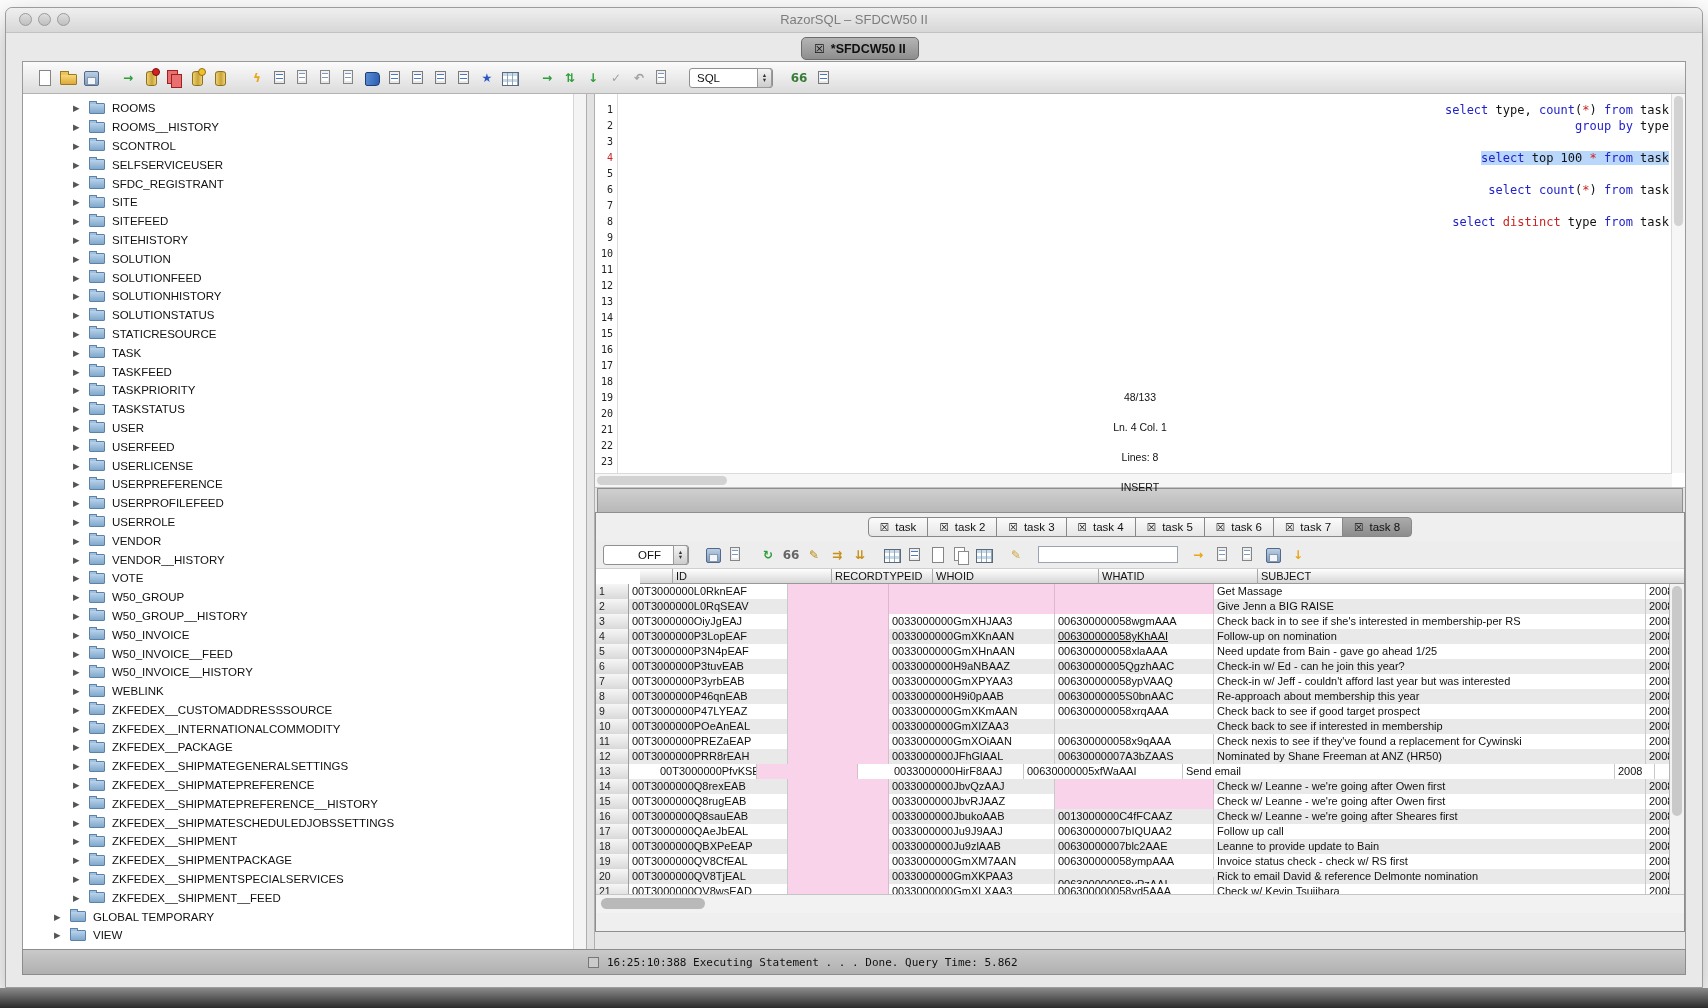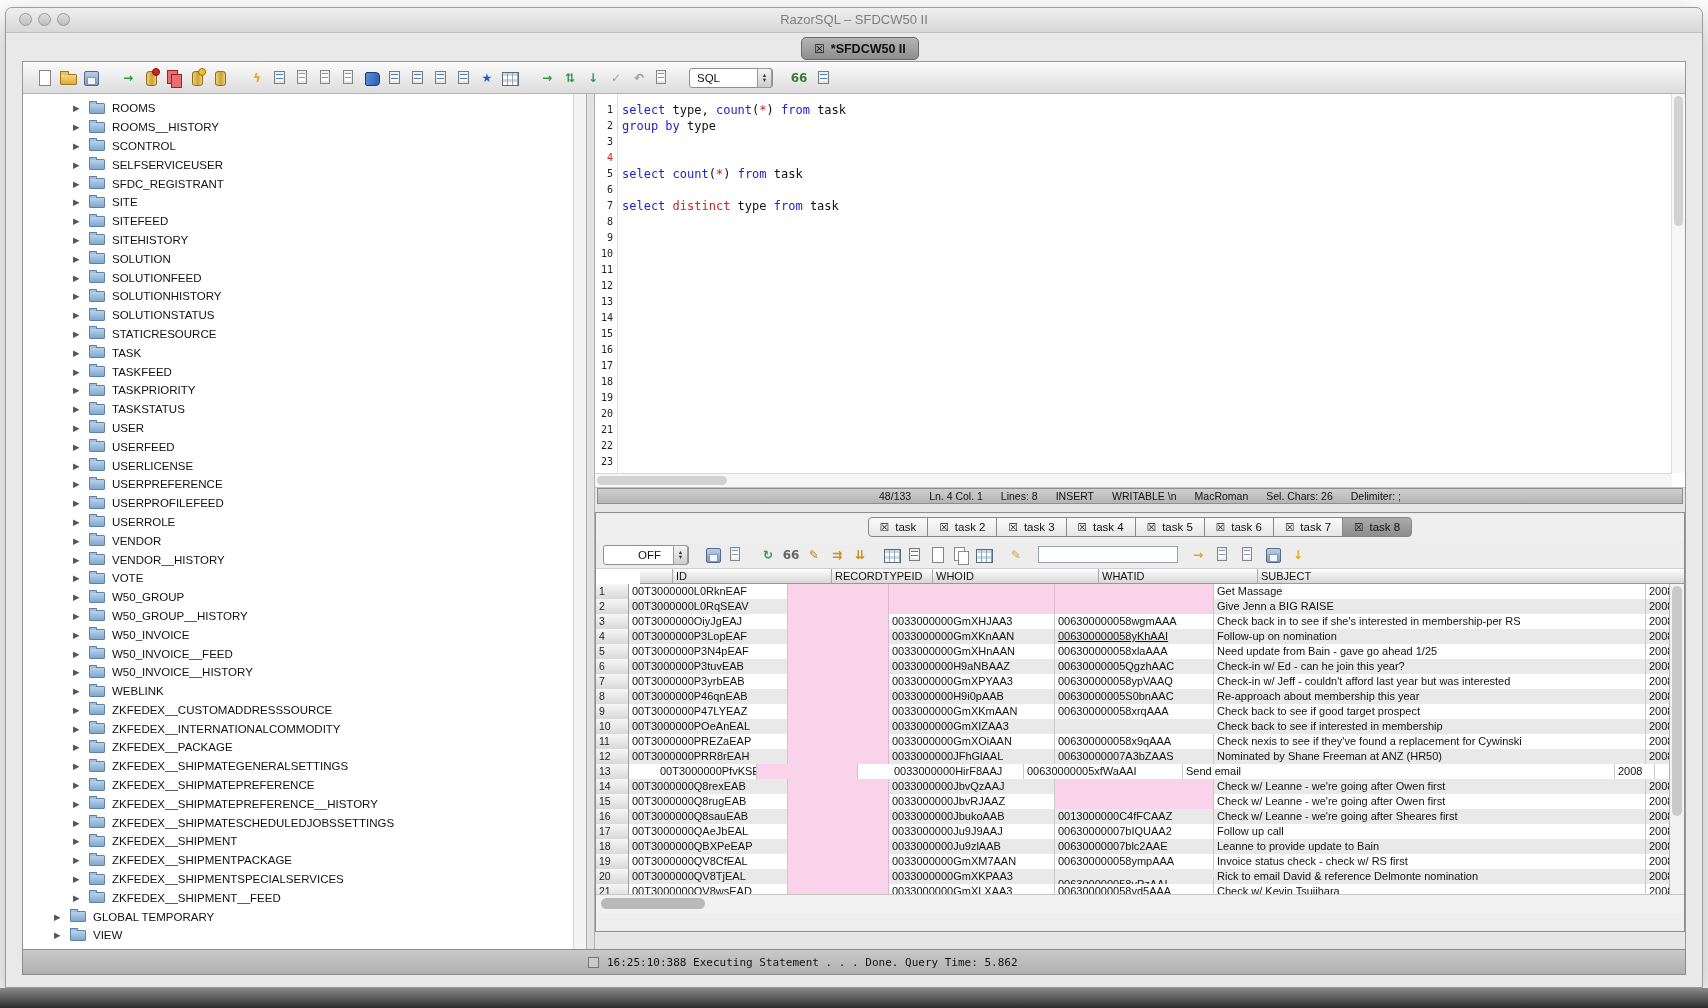--- a/index.html
+++ b/index.html
@@ -53,29 +53,29 @@
   .sbtrack{position:absolute;right:0;top:0;bottom:0;width:12px;background:#f4f4f4;border-left:1px solid #d6d6d6;}
   .splitter{width:9px;background:#e2e2e2;border-left:1px solid #b0b0b0;border-right:1px solid #b0b0b0;box-sizing:border-box;}
   .rightpane{flex:1;position:relative;background:#e6e6e6;}
   
   .editor{position:absolute;left:0;top:0;right:0;height:394px;background:#fff;border-bottom:1px solid #c4c4c4;box-sizing:border-box;}
   .editor::before{content:"";position:absolute;left:22px;top:0;bottom:14px;width:1px;background:#dcdcdc;}
   .gutter{position:absolute;left:0;top:8px;width:18px;text-align:right;font:10px/16px "DejaVu Sans Mono",monospace;color:#222;}
   .gutter div{height:16px;}
   .gutter .cur{color:#cc2222;}
   .code{position:absolute;left:27px;top:8px;right:16px;font:12px/16px "DejaVu Sans Mono",monospace;color:#111;}
-  .code div{height:16px;white-space:pre;}
+  .code div{height:16px;white-space:pre;text-align:right;}
   .kw{color:#2222cc;}
   .red{color:#cc2222;}
   .sel{background:#b8d7fb;}
   .ed-vscroll{position:absolute;right:0;top:0;bottom:14px;width:13px;background:#f6f6f6;border-left:1px solid #dadada;}
   .ed-vscroll .thumb{position:absolute;left:2px;right:2px;top:2px;height:130px;background:#d2d2d2;border-radius:5px;}
   .ed-hscroll{position:absolute;left:0;right:13px;bottom:0;height:13px;background:#f6f6f6;border-top:1px solid #dadada;}
   .ed-hscroll .thumb{position:absolute;top:2px;bottom:2px;left:2px;width:130px;background:#d2d2d2;border-radius:5px;}
-  .ed-status{position:absolute;left:2px;right:2px;top:394px;height:16px;background:linear-gradient(#cfcfcf,#b5b5b5);border:1px solid #8e8e8e;display:flex;align-items:center;justify-content:center;gap:18px;font-size:10.5px;color:#111;box-sizing:border-box;}
+  .ed-status{position:absolute;left:2px;right:2px;top:394px;height:28px;background:linear-gradient(#cfcfcf,#b5b5b5);border:1px solid #8e8e8e;display:flex;align-items:center;justify-content:center;gap:18px;font-size:10.5px;color:#111;box-sizing:border-box;flex-direction:column;}
   .ed-status span{white-space:pre;}
   
   .results{position:absolute;left:0;right:0;top:418px;height:420px;background:#efefef;border:1px solid #8e8e8e;box-sizing:border-box;}
   .rtabs{height:28px;display:flex;align-items:center;justify-content:center;}
   .rtab{height:20px;display:flex;align-items:center;gap:6px;padding:0 11px;border:1px solid #888;margin-left:-1px;font-size:11.5px;background:linear-gradient(#fbfbfb,#e6e6e6);color:#111;box-sizing:border-box;}
   .rtab:first-child{border-radius:4px 0 0 4px;margin-left:0;}
   .rtab:last-child{border-radius:0 4px 4px 0;}
   .rtab.active{background:linear-gradient(#ababab,#8d8d8d);}
   .rtab .x{font-size:10.5px;}
   .rtoolbar{height:28px;display:flex;align-items:center;padding-left:7px;background:#ededed;border-bottom:1px solid #cfcfcf;box-sizing:border-box;}
@@ -431,20 +431,21 @@
                 <div>19</div>
                 <div>20</div>
                 <div>21</div>
                 <div>22</div>
                 <div>23</div>
               </div>
             <div class="code" id="code">
                 <div><span class="kw">select</span><span> type, </span><span class="kw">count</span><span>(</span><span class="red">*</span><span>)</span><span> </span><span class="kw">from</span><span> task</span></div>
                 <div><span class="kw">group</span><span> </span><span class="kw">by</span><span> type</span></div>
                 <div>&nbsp;</div>
+                <div><span class="sel"><span class="kw">select</span><span> top 100 </span><span class="red">*</span><span> </span><span class="kw">from</span><span> task</span></span></div>
                 <div>&nbsp;</div>
                 <div><span class="kw">select</span><span> </span><span class="kw">count</span><span>(</span><span class="red">*</span><span>)</span><span> </span><span class="kw">from</span><span> task</span></div>
                 <div>&nbsp;</div>
                 <div><span class="kw">select</span><span> </span><span class="red">distinct</span><span> type </span><span class="kw">from</span><span> task</span></div>
                 <div>&nbsp;</div>
                 <div>&nbsp;</div>
                 <div>&nbsp;</div>
                 <div>&nbsp;</div>
                 <div>&nbsp;</div>
                 <div>&nbsp;</div>

